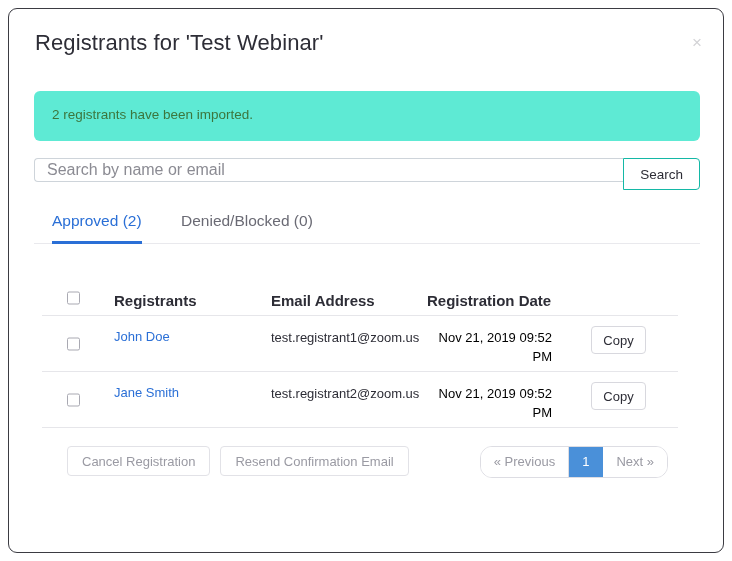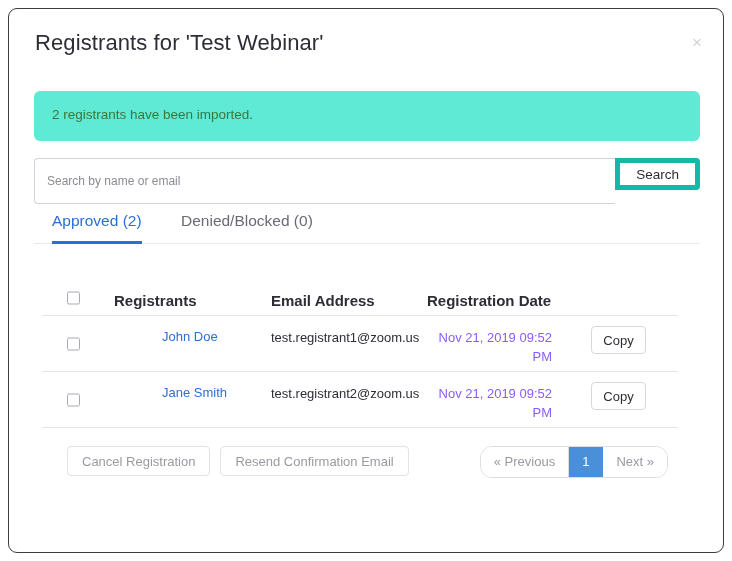--- a/index.html
+++ b/index.html
@@ -61,37 +61,37 @@
 
   
   #search-group {
     position: absolute;
     left: 25px; top: 149px;
     width: 666px; height: 32px;
     display: flex;
   }
   #search-input {
     flex: 1 1 auto;
-    height: 46px;
+    height: 24px;
     border: 1px solid #ced4da;
     border-right: none;
     border-radius: 4px 0 0 4px;
     padding: 0 12px;
-    font-size: 12px;
+    font-size: 16px;
     color: #2d2d36;
     font-family: "Liberation Sans", sans-serif;
     outline: none;
     background: #fff;
   }
   #search-input::placeholder { color: #8b8b93; }
   #search-button {
     flex: 0 0 auto;
     height: 32px;
     padding: 0 16px;
-    border: 5px solid #14b8a6;
+    border: 1px solid #14b8a6;
     border-radius: 0 4px 4px 0;
     background: #ffffff;
     font-size: 13.5px;
     color: #2d2d36;
     font-family: "Liberation Sans", sans-serif;
     cursor: pointer;
   }
 
   
   #tabs {
@@ -136,23 +136,23 @@
   .cell { position: absolute; font-size: 13px; }
   .c-check { left: 25px; top: 50%; transform: translateY(-50%); }
   .c-name  { left: 72px; }
   .c-email { left: 229px; }
   .c-date  { left: 385px; text-align: right; }
   .c-action{ left: 549px; }
 
   .row.header .cell { top: 11px; color: #2d2d36; font-weight: bold; font-size: 15px; }
   .row.header .c-check { top: 50%; }
 
-  .row.data .c-name  { top: 13px; color: #2a6fd6; cursor: pointer; margin-left: 48px; }
+  .row.data .c-name  { top: 13px; color: #2a6fd6; cursor: pointer; }
   .row.data .c-email { top: 12px; color: #2d2d36; width: 135px; line-height: 19px; }
-  .row.data .c-date  { top: 12px; color: #8b5cf6; width: 125px; line-height: 19px; }
+  .row.data .c-date  { top: 12px; color: #000000; width: 125px; line-height: 19px; }
   .row.data .c-action{ top: 10px; }
 
   .cb {
     width: 13px; height: 13px;
     border: 1px solid #a9a9b2;
     border-radius: 2px;
     background: #fff;
     display: block;
     cursor: pointer;
   }

